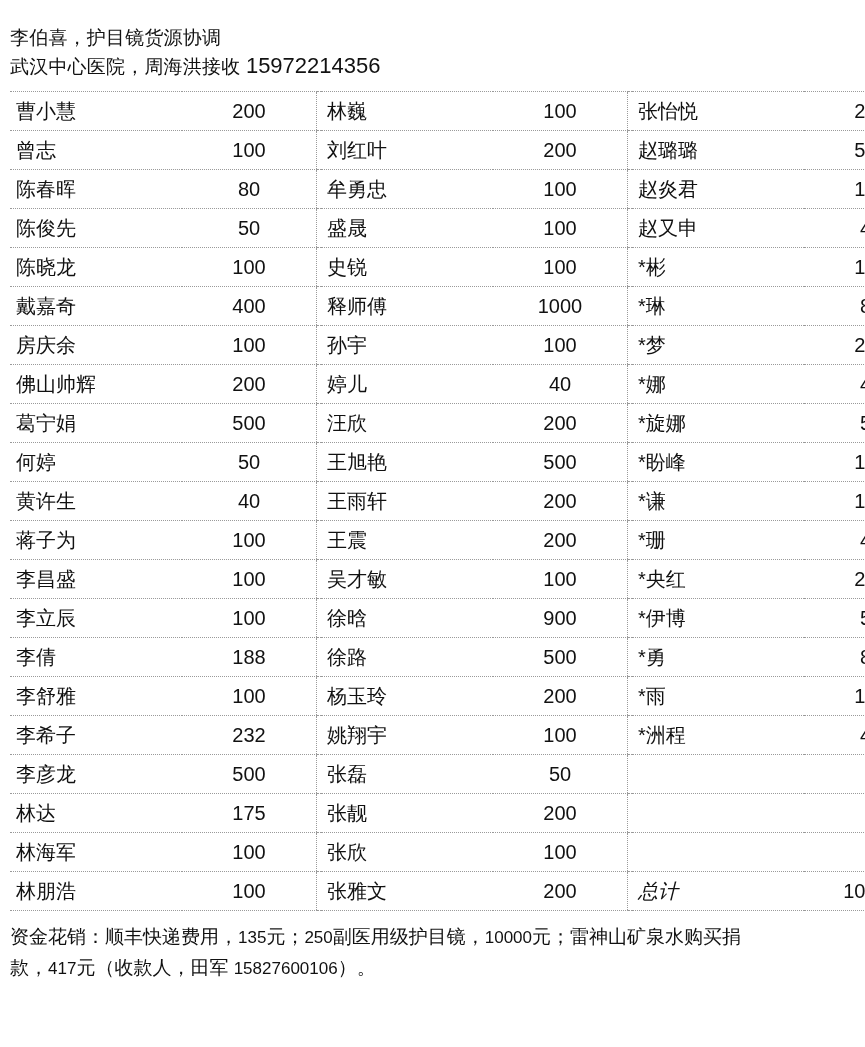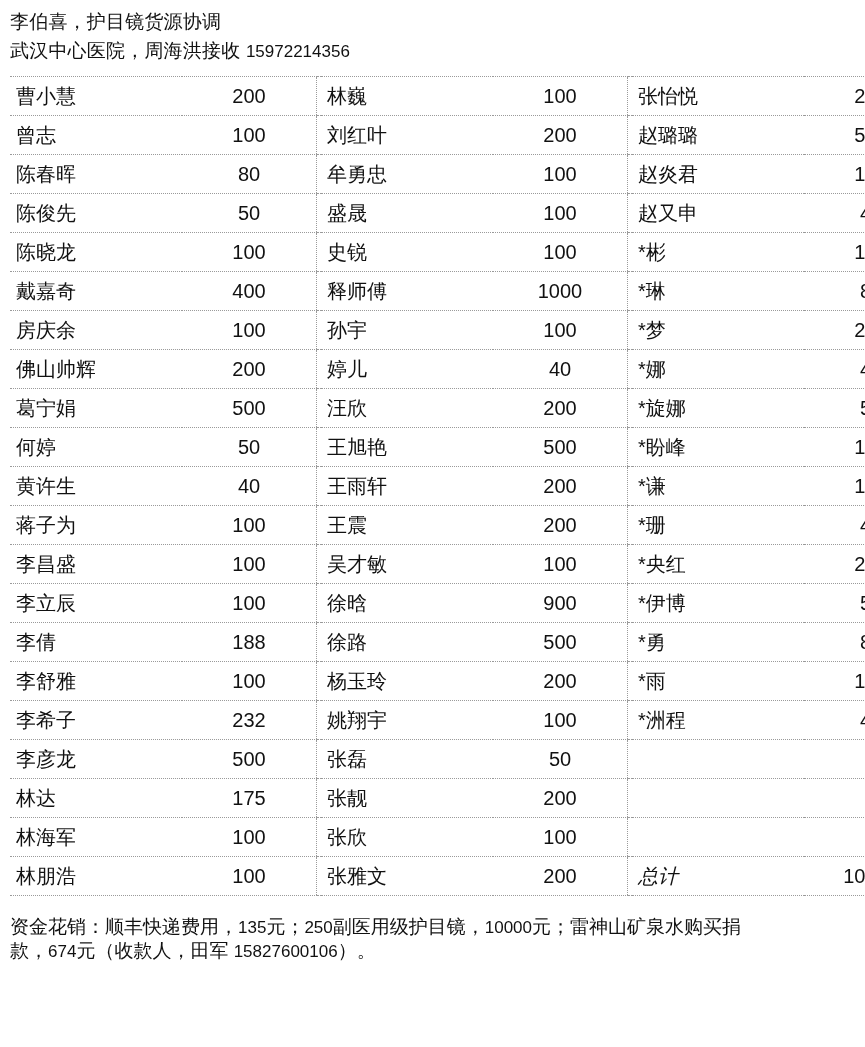--- a/index.html
+++ b/index.html
@@ -11,35 +11,35 @@
     width: 865px;
     height: 1047px;
     font-family: "Liberation Sans", "DejaVu Sans", sans-serif;
     color: #1a1a1a;
     overflow: hidden;
   }
   .page {
     width: 865px;
     height: 1047px;
     box-sizing: border-box;
-    padding: 8px 10px 0 10px;
+    padding: 23px 10px 0 10px;
     position: relative;
   }
   .header-block {
     margin: 0 0 10px 0;
   }
   .header-line {
     font-size: 19px;
     line-height: 28px;
     white-space: nowrap;
     color: #111111;
     letter-spacing: 0.2px;
   }
   .phone {
-    font-size: 17px;
+    font-size: 22px;
     letter-spacing: 0px;
   }
 
   table.donors {
     border-collapse: collapse;
     width: 845px;
     table-layout: fixed;
     margin-top: 2px;
   }
   table.donors td {
@@ -71,23 +71,23 @@
   }
   .total-name {
     text-align: left;
     font-style: italic;
   }
   .total-amt {
     text-align: center;
   }
 
   .footer-block {
-    margin-top: 19px;
+    margin-top: 11px;
     font-size: 19px;
-    line-height: 23px;
+    line-height: 30px;
     color: #111111;
   }
   .footer-line {
     white-space: nowrap;
   }
   .num {
     font-size: 17px;
   }
 </style>
 </head>
@@ -317,17 +317,17 @@
         <td class="col-amt total-amt">10553</td>
       </tr>
     </tbody>
   </table>
 
   <div class="footer-block">
     <div class="footer-line">
       <span>资金花销：顺丰快递费用，</span><span class="num">135</span><span>元；</span><span class="num">250</span><span>副医用级护目镜，</span><span class="num">10000</span><span>元；雷神山矿泉水购买捐</span>
     </div>
     <div class="footer-line">
-      <span>款，</span><span class="num">674</span><span>元（收款人，田军 </span><span class="num">15827600106</span><span>）。</span>
+      <span>款，</span><span class="num">417</span><span>元（收款人，田军 </span><span class="num">15827600106</span><span>）。</span>
     </div>
   </div>
 
 </div>
 
 </body></html>

